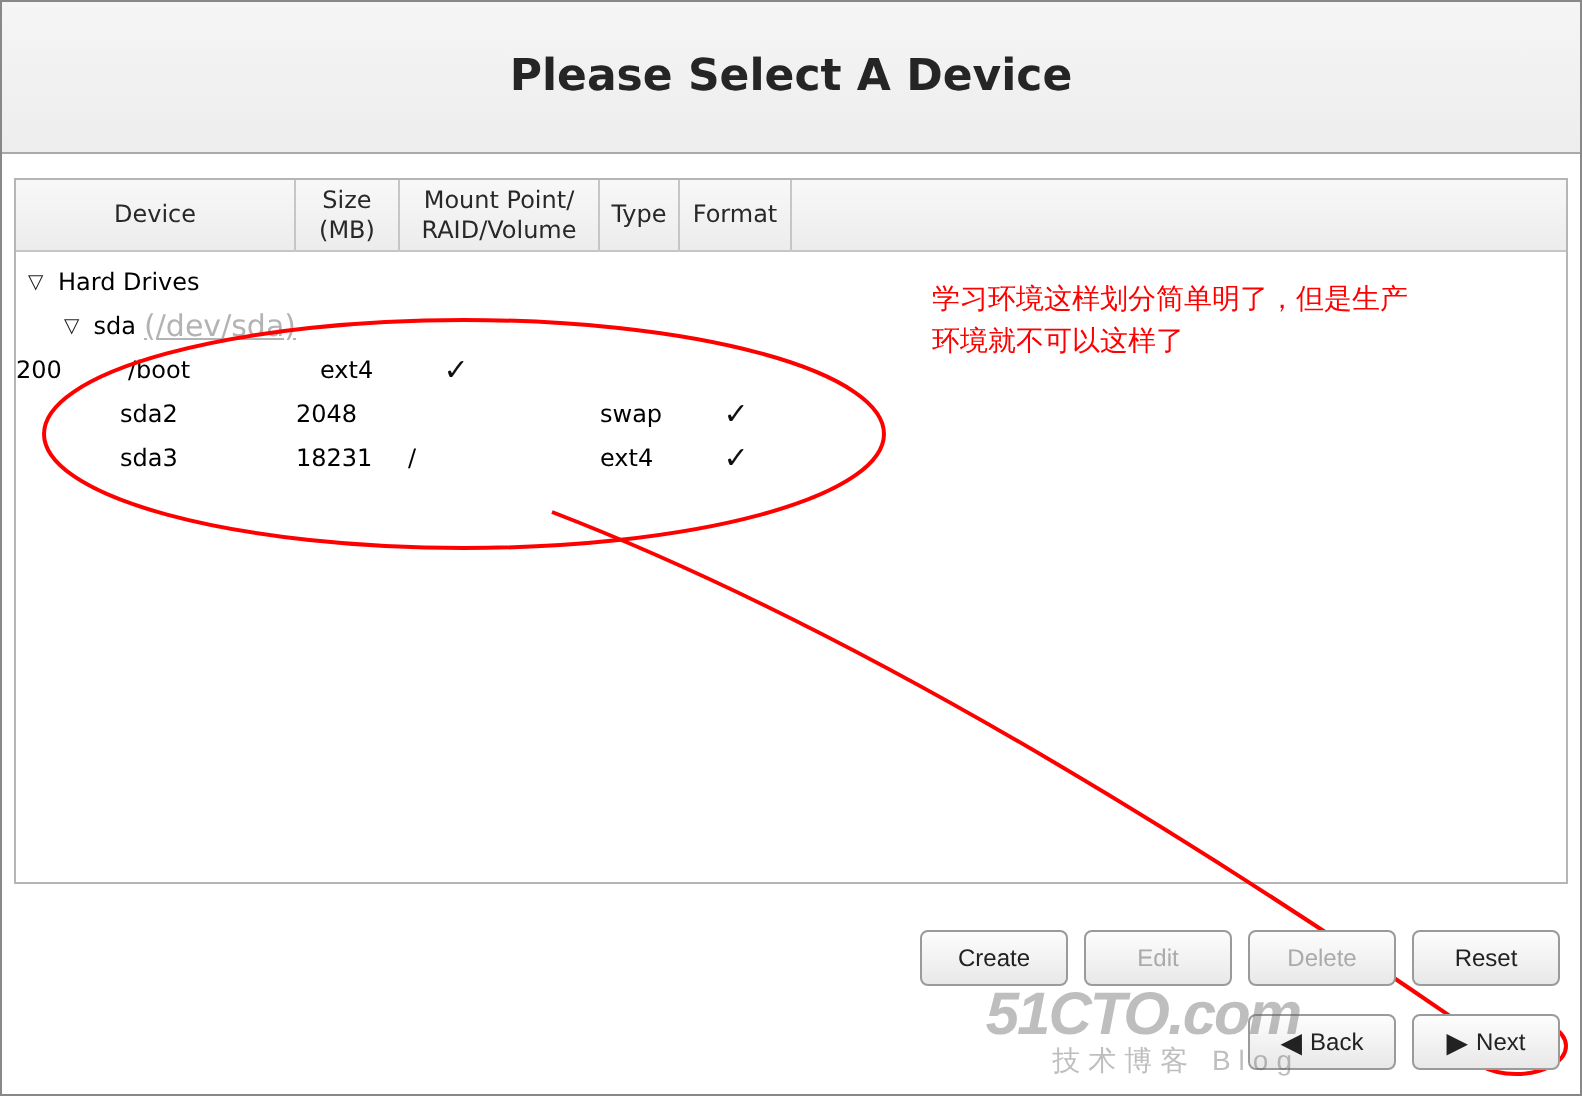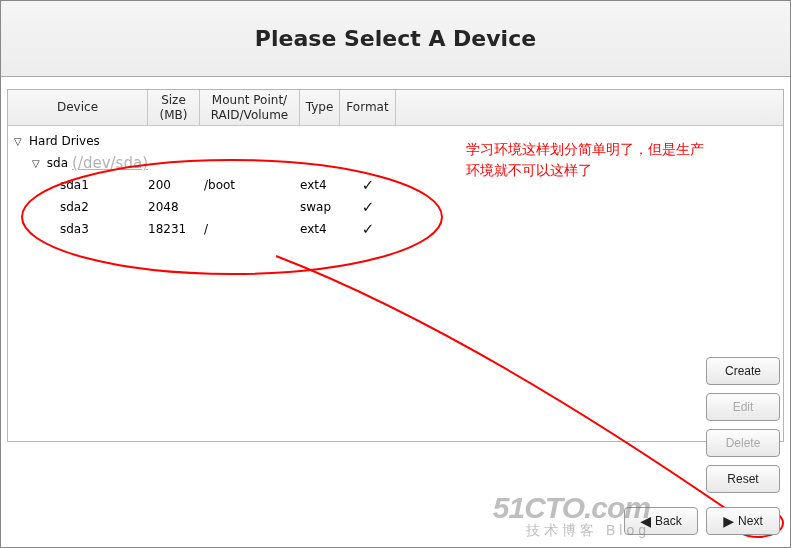--- a/index.html
+++ b/index.html
@@ -133,21 +133,20 @@
       height: 34px;
       pointer-events: none;
     }
 
     .button-row-1 {
       position: absolute;
       bottom: 54px;
       right: 10px;
       display: flex;
       gap: 8px;
-      flex-direction: column;
     }
     .button-row-2 {
       position: absolute;
       bottom: 12px;
       right: 10px;
       display: flex;
       gap: 8px;
     }
     button.btn {
       min-width: 74px;
@@ -222,23 +221,20 @@
     </div>
     <div class="row">
       <div class="c-device indent-1">
         <span class="exp">▽</span>
         <span>sda</span>
         <span class="device-sub">(/dev/sda)</span>
       </div>
     </div>
 
     <div class="row">
-      <div class="c-device indent-2">
-          <span>sda1</span>
-        </div>
       <div class="c-size">200</div>
       <div class="c-mount">/boot</div>
       <div class="c-type">ext4</div>
       <div class="c-format"><span class="checkmark">✓</span></div>
     </div>
     <div class="row">
       <div class="c-device indent-2">
           <span>sda2</span>
         </div>
       <div class="c-size">2048</div>

